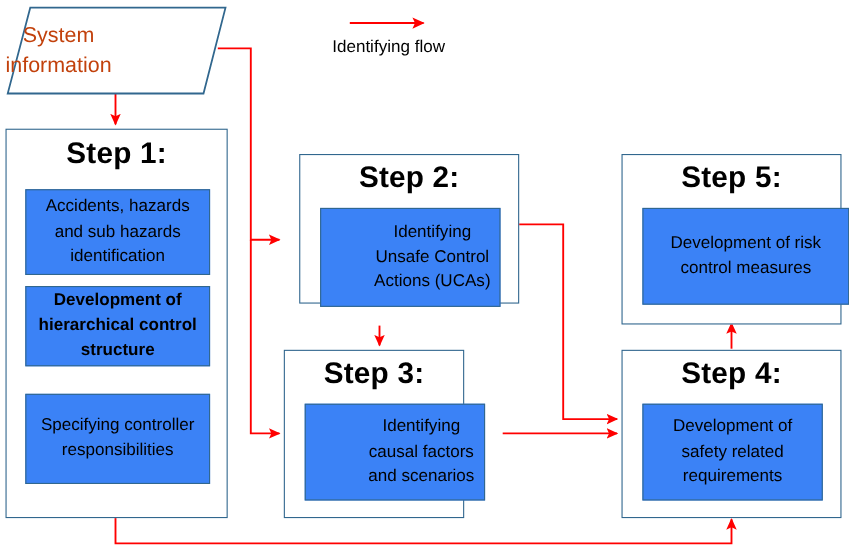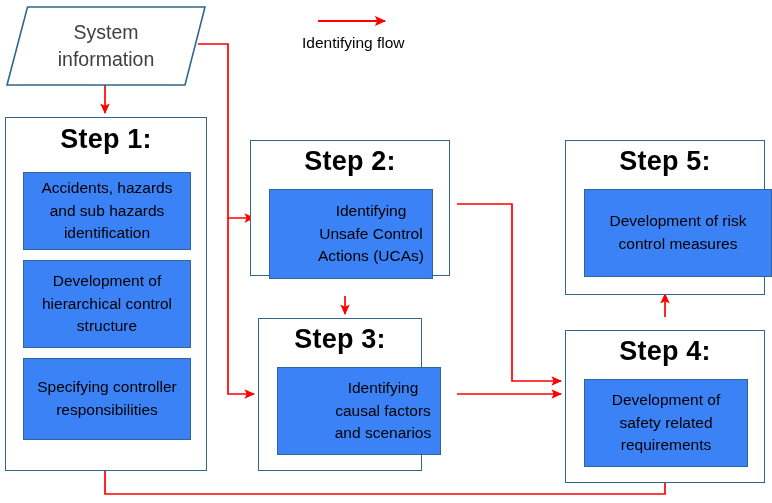--- a/index.html
+++ b/index.html
@@ -51,25 +51,25 @@
   
   .parallelogram-wrap {
     position: absolute;
   }
   .parallelogram-wrap svg { display: block; }
   .parallelogram-label {
     position: absolute;
     left: 0; right: 0; top: 0; bottom: 0;
     display: flex;
     align-items: center;
-    justify-content: center;
+    justify-content: flex-start;
     text-align: center;
     font-size: 19.5px;
     line-height: 1.38;
-    color: #404040;
+    color: #c2410c;
   }
   
   .legend-label {
     position: absolute;
     font-size: 15.5px;
     color: #000000;
     white-space: nowrap;
   }
   
   #connectors {
@@ -142,30 +142,30 @@
     </div>
   </div>
 
   <div class="abs outer-box" style="left:5px; top:117px; width:202px; height:354px;">
     <div class="step-title" style="top:6px;">Step 1:</div>
 
     <div class="abs inner-box" style="left:17px; top:54px; width:168px; height:78px;">
       <span class="inner-text">Accidents, hazards and sub hazards identification</span>
     </div>
 
-    <div class="abs inner-box" style="left:17px; top:142px; width:168px; height:88px;">
+    <div class="abs inner-box" style="left:17px; top:142px; width:168px; height:73px;font-weight:bold;">
       <span class="inner-text">Development of hierarchical control structure</span>
     </div>
 
     <div class="abs inner-box" style="left:17px; top:240px; width:168px; height:82px;">
       <span class="inner-text">Specifying controller responsibilities</span>
     </div>
   </div>
 
-  <div class="abs outer-box" style="left:250px; top:140px; width:200px; height:136px;">
+  <div class="abs outer-box" style="left:272px; top:140px; width:200px; height:136px;">
     <div class="step-title" style="top:5px;">Step 2:</div>
 
     <div class="abs inner-box" style="left:18px; top:48px; width:164px; height:90px;padding-left:40px;">
       <span class="inner-text">Identifying Unsafe Control Actions (UCAs)</span>
     </div>
   </div>
 
   <div class="abs outer-box" style="left:258px; top:318px; width:164px; height:153px;">
     <div class="step-title" style="top:5px;">Step 3:</div>
 
@@ -175,21 +175,21 @@
   </div>
 
   <div class="abs outer-box" style="left:565px; top:140px; width:200px; height:155px;">
     <div class="step-title" style="top:5px;">Step 5:</div>
 
     <div class="abs inner-box" style="left:18px; top:48px; width:188px; height:88px;">
       <span class="inner-text">Development of risk control measures</span>
     </div>
   </div>
 
-  <div class="abs outer-box" style="left:565px; top:318px; width:200px; height:153px;margin-top:12px;">
+  <div class="abs outer-box" style="left:565px; top:318px; width:200px; height:153px;">
     <div class="step-title" style="top:5px;">Step 4:</div>
 
     <div class="abs inner-box" style="left:18px; top:48px; width:164px; height:88px;justify-content:flex-end;">
       <span class="inner-text">Development of safety related requirements</span>
     </div>
   </div>
 
 </div>
 
 </body></html>

